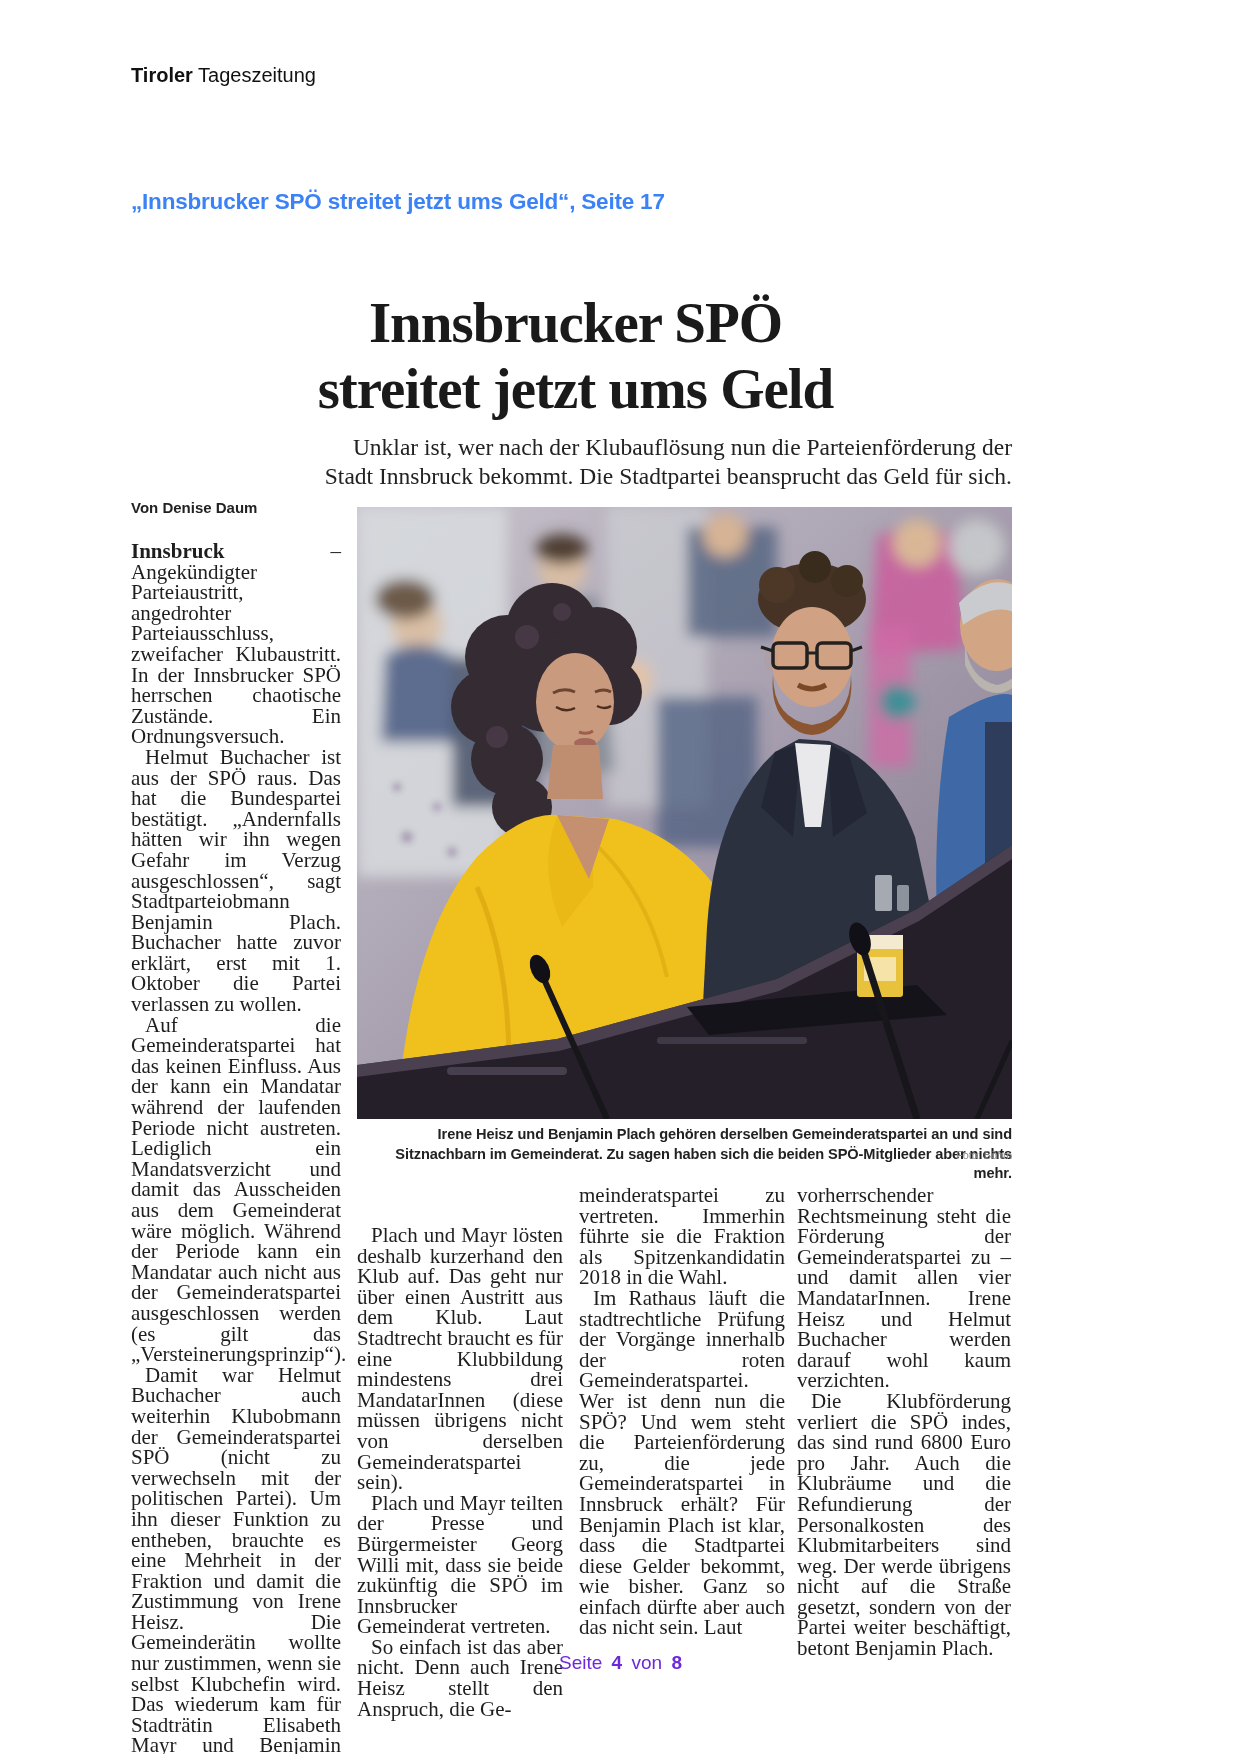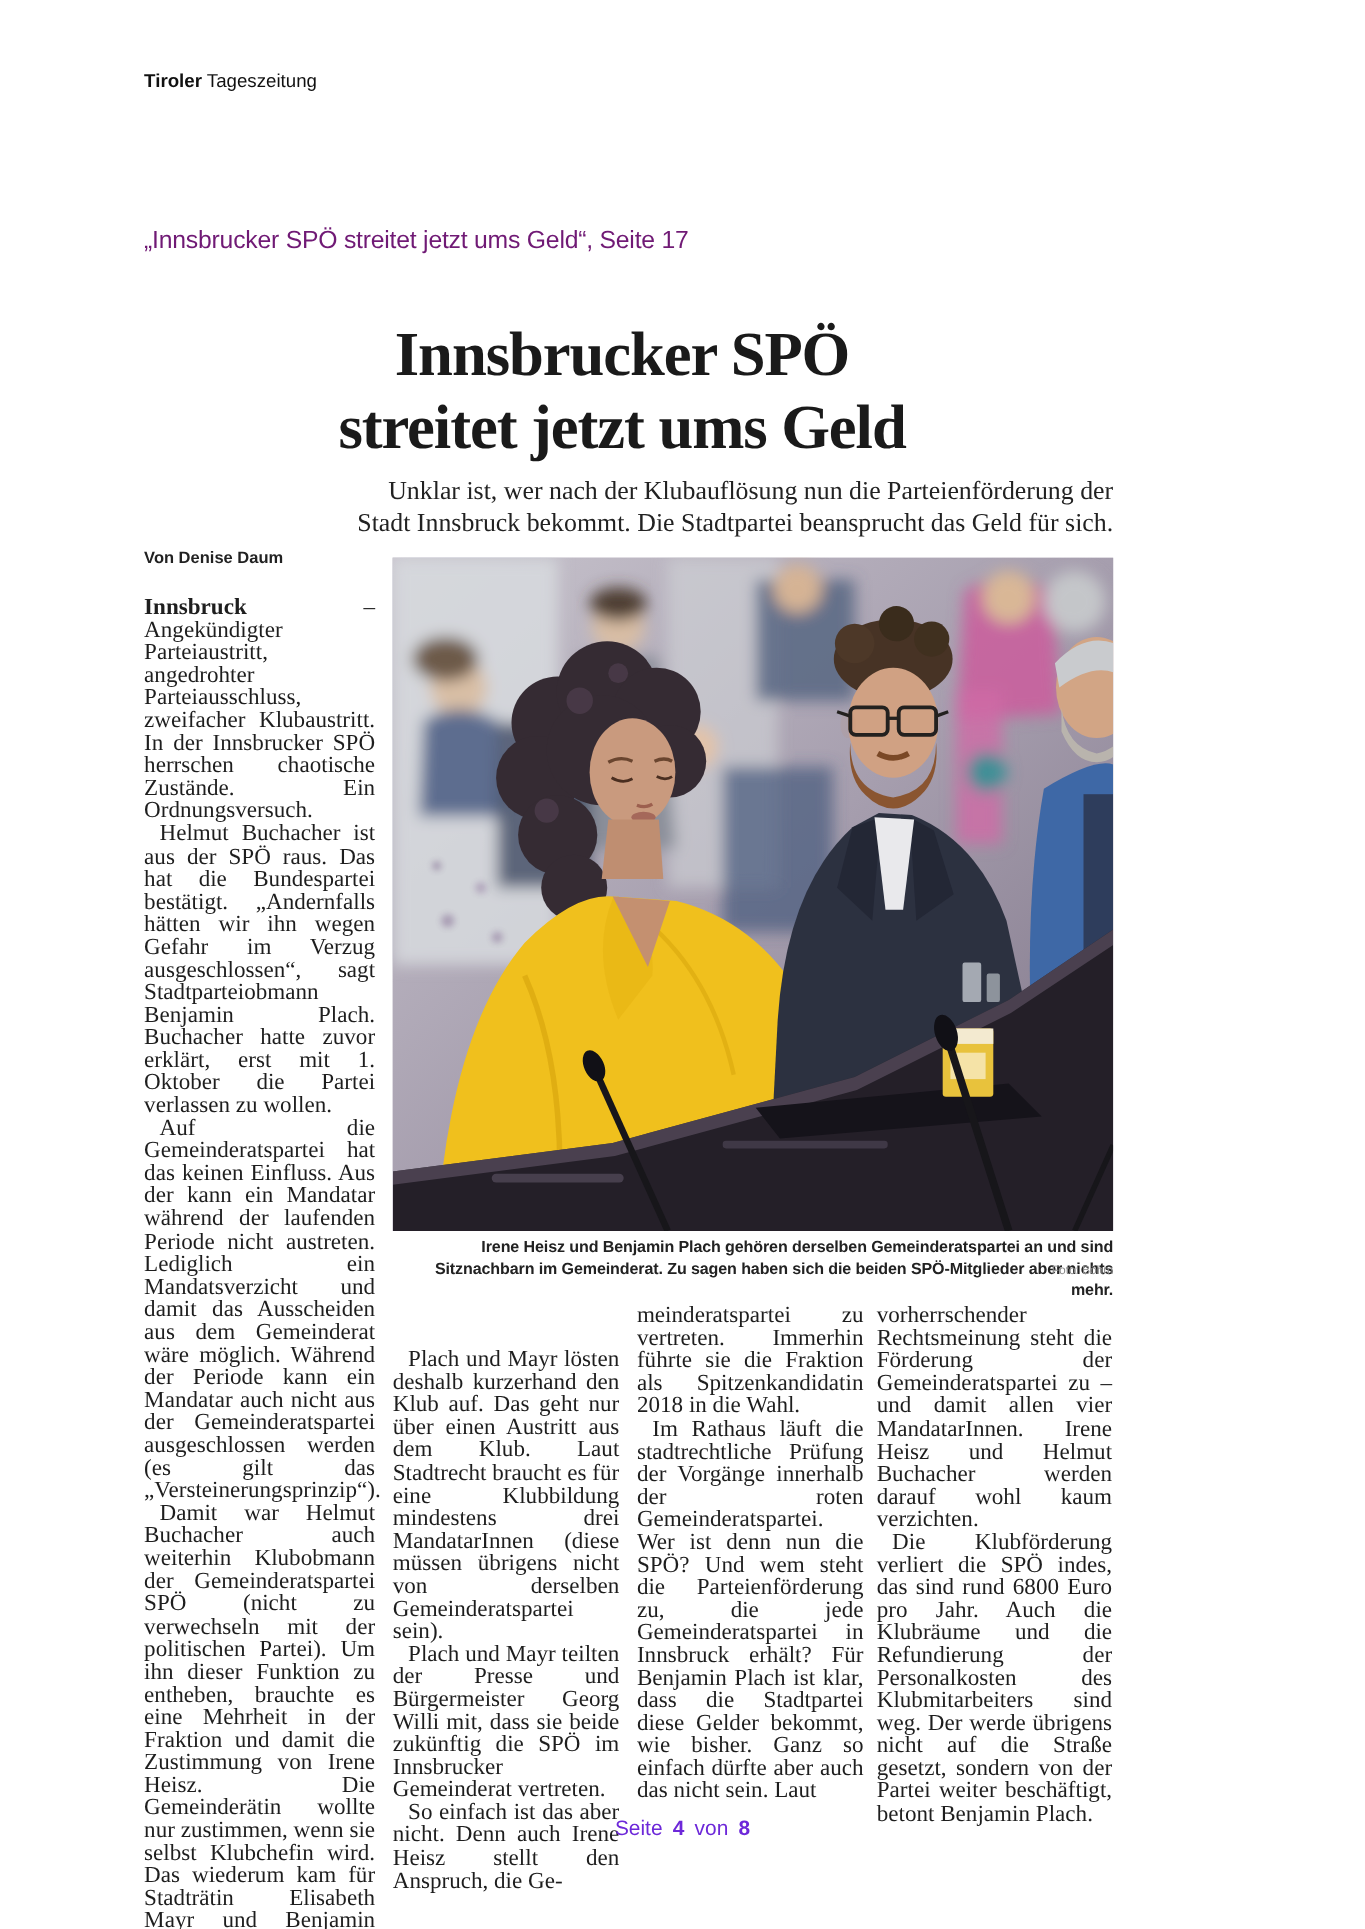--- a/index.html
+++ b/index.html
@@ -8,33 +8,33 @@
     width:1241px;height:1754px;
     background:#ffffff;
     font-family:"Liberation Serif", serif;
     color:#1e1e1e;
     overflow:hidden;
   }
   
   .masthead{
     position:absolute;left:131px;top:64px;
     font-family:"Liberation Sans", sans-serif;
-    font-size:17px;color:#111;
+    font-size:20px;color:#111;
   }
   .masthead .bold{font-weight:bold;}
   
   .reference{
-    position:absolute;left:131px;top:205px;
-    font-family:"Liberation Sans", sans-serif;
-    font-weight:normal;font-size:22.5px;color:#701a75;
+    position:absolute;left:131px;top:189px;
+    font-family:"Liberation Sans", sans-serif;
+    font-weight:bold;font-size:22.5px;color:#3b82f6;
     letter-spacing:-0.2px;
   }
   
   .headline{
-    position:absolute;left:125px;top:290px;width:881px;
+    position:absolute;left:135px;top:290px;width:881px;
     text-align:center;
     font-family:"Liberation Serif", serif;
     font-weight:bold;
     font-size:57px;line-height:66px;
     letter-spacing:-1px;
     color:#1a1a1a;
   }
   .subhead{
     position:absolute;left:131px;top:433px;width:881px;
     text-align:right;

